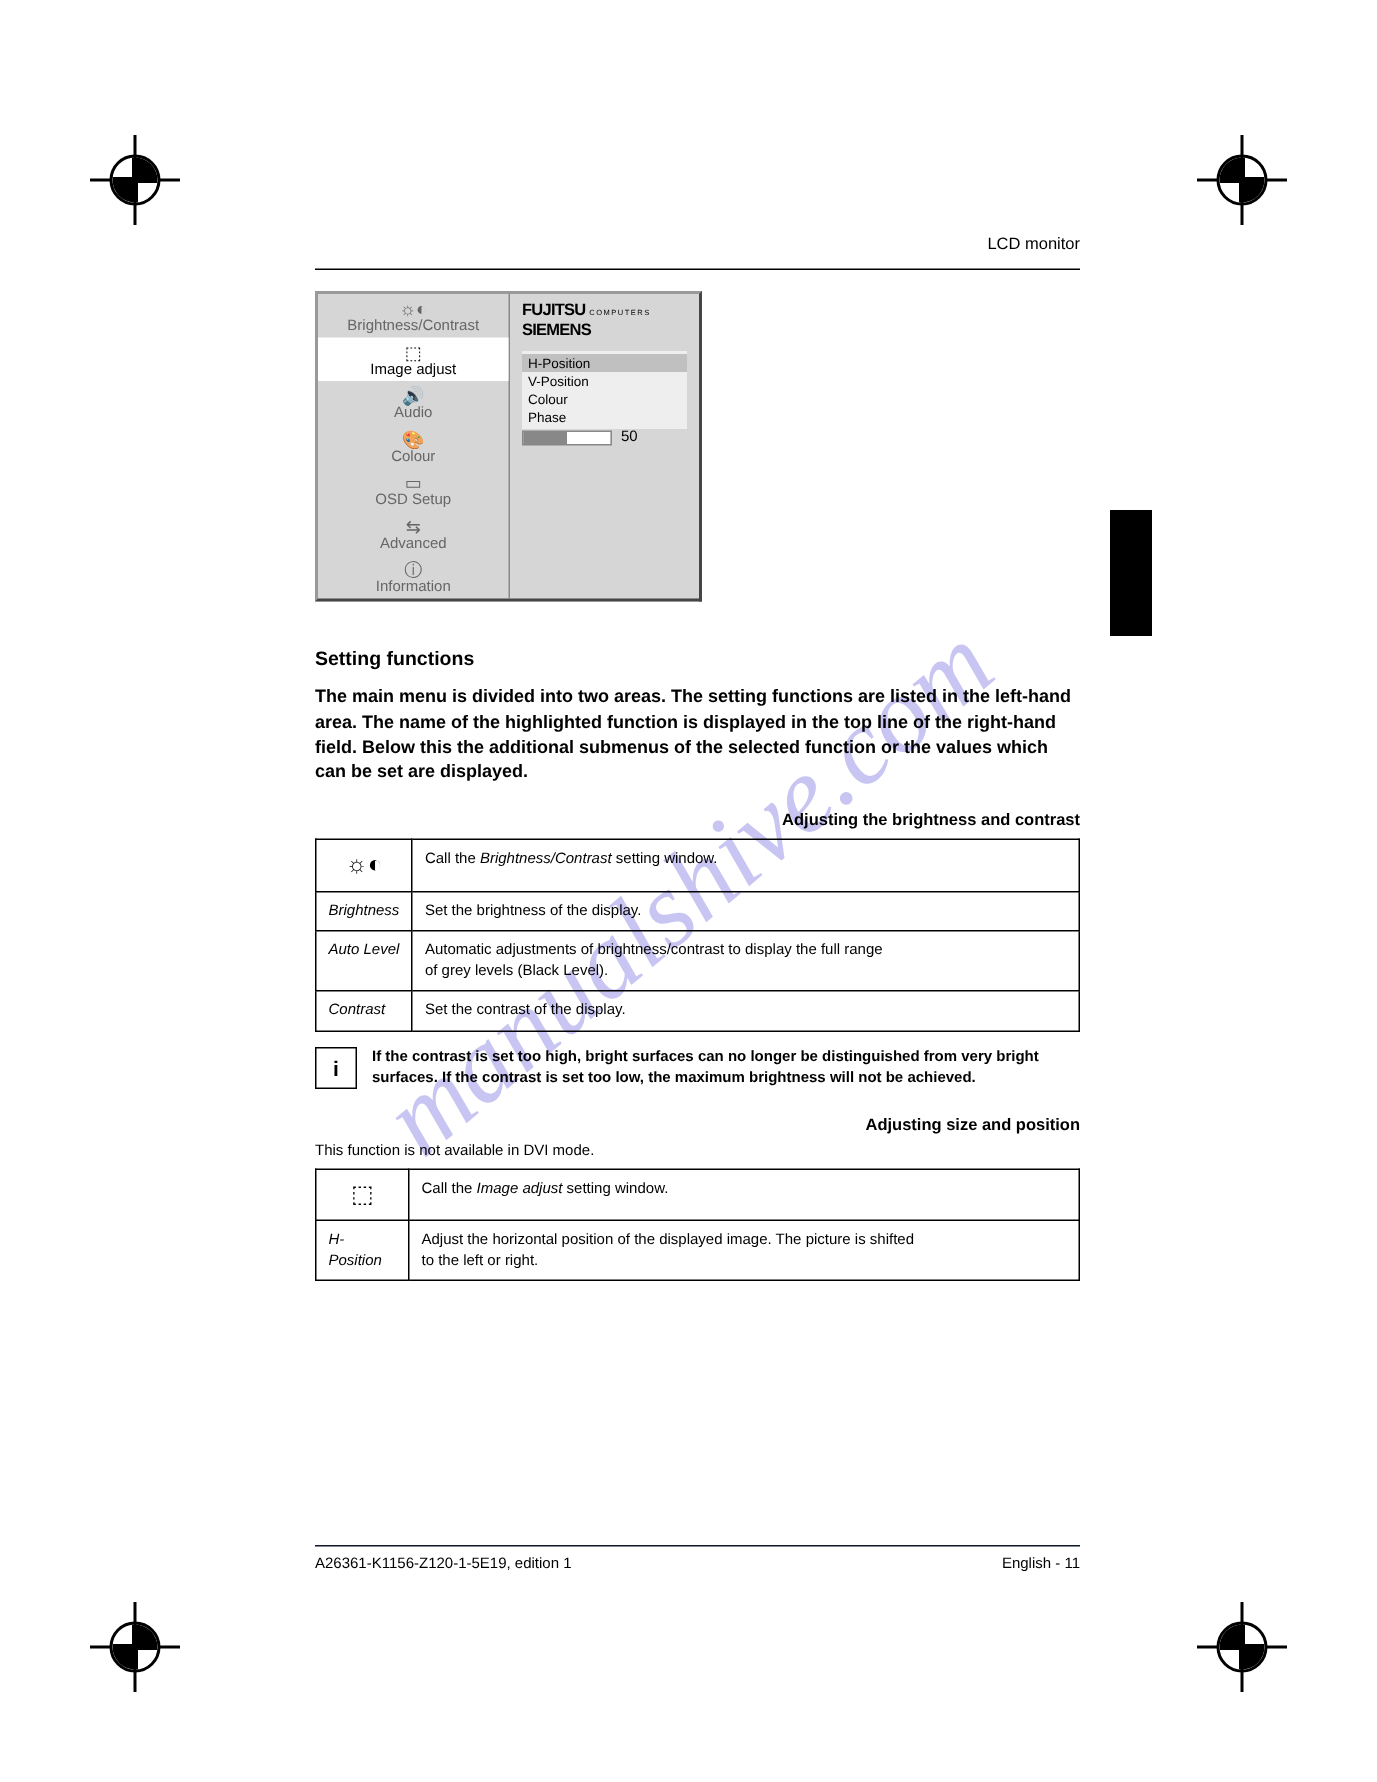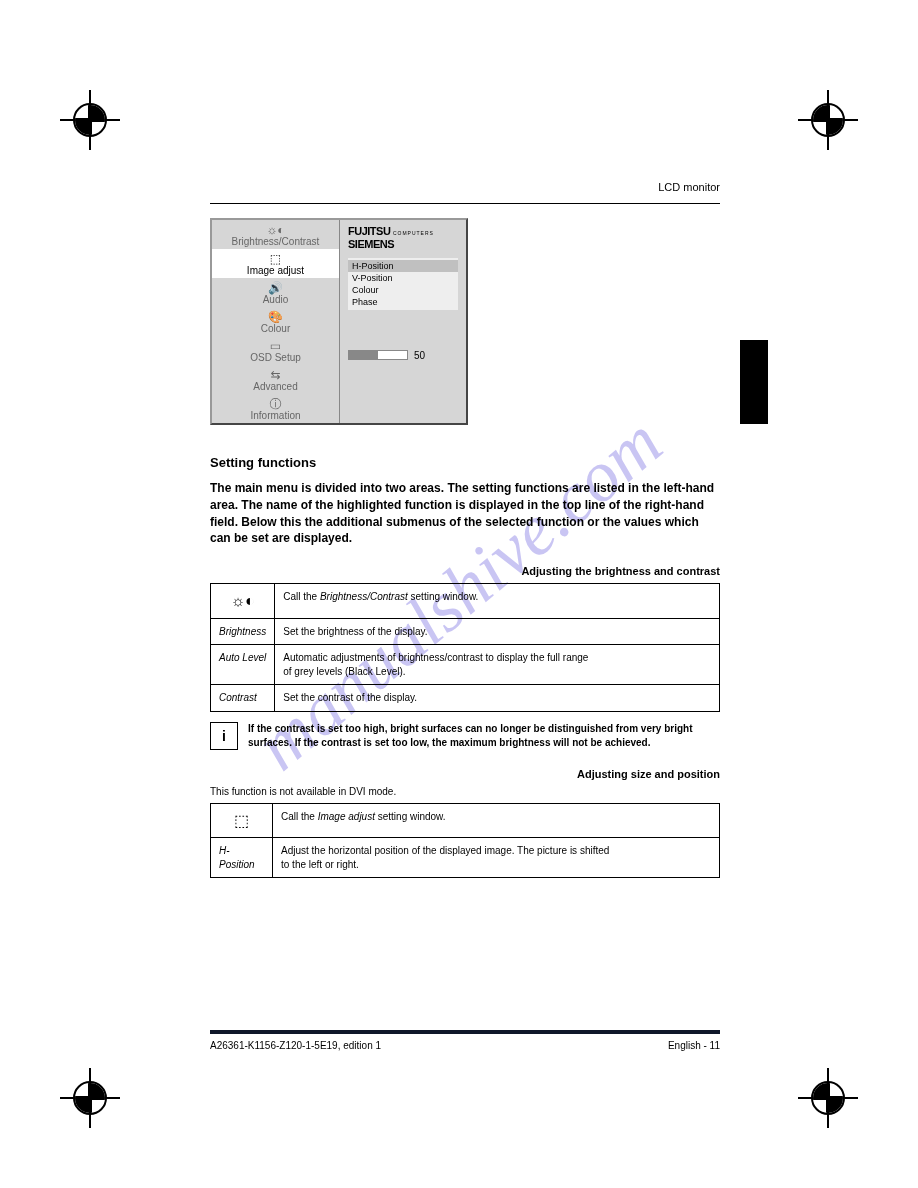--- a/index.html
+++ b/index.html
@@ -9,55 +9,55 @@
 .regmark::before, .regmark::after { content: ""; position: absolute; background: #000; }
 .regmark::before { width: 60px; height: 2px; top: 29px; left: 0; }
 .regmark::after { width: 2px; height: 60px; left: 29px; top: 0; }
 .regmark .circ { position: absolute; top: 50%; left: 50%; transform: translate(-50%,-50%); width: 34px; height: 34px; border-radius: 50%; border: 2px solid #000; background: #fff; overflow: hidden; }
 .regmark .circ .q { position: absolute; width: 17px; height: 17px; background: #000; }
 .rm-tl { top: 90px; left: 60px; } .rm-tl .q.top { right:0; top:0; } .rm-tl .q.bot { left:0; bottom:0; }
 .rm-tr { top: 90px; right: 60px; } .rm-tr .q.top { left:0; top:0; } .rm-tr .q.bot { right:0; bottom:0; }
 .rm-bl { bottom: 60px; left: 60px; } .rm-bl .q.top { right:0; top:0; } .rm-bl .q.bot { left:0; bottom:0; }
 .rm-br { bottom: 60px; right: 60px; } .rm-br .q.top { left:0; top:0; } .rm-br .q.bot { right:0; bottom:0; }
 
-.page { position: absolute; left: 210px; top: 181px; width: 510px; }
+.page { position: absolute; left: 210px; top: 157px; width: 510px; }
 
 .header-line { border-top: 1px solid #000; margin-bottom: 14px; }
 .header-text { text-align: right; font-size: 11px; margin-bottom: 10px; }
 
 .osd-box { border: 2px outset #999; width: 258px; background: #d6d6d6; display: flex; font-size: 10px; margin-bottom: 30px; }
 .osd-left { width: 128px; border-right: 1px solid #888; display: flex; flex-direction: column; }
 .menu-item { text-align: center; padding: 4px 2px 2px; color: #666; }
 .menu-item.active { background: #fff; color: #000; }
 .icon-line { font-size: 12px; line-height: 12px; }
 .osd-right { flex: 1; padding: 6px 8px; position: relative; }
 .logo { font-size: 11px; font-weight: bold; letter-spacing: -0.5px; line-height: 11px; margin-bottom: 8px; }
 .logo .small { font-size: 5px; font-weight: normal; letter-spacing: 1px; }
 .sub-list { background: #eee; padding: 2px 0; font-size: 9px; }
 .sub-item { padding: 1px 4px; }
 .sub-item.sel { background: #c0c0c0; }
-.slider-row { margin-top: 40px; display: flex; gap: 6px; }
+.slider-row { display: flex; align-items: center; gap: 6px; }
 .slider { width: 60px; height: 10px; border: 1px solid #888; background: linear-gradient(to right, #888 50%, #fff 50%); }
 .slider-val { font-size: 10px; }
 
 .set-funcs { font-weight: bold; font-size: 13px; margin: 4px 0 10px; }
 .set-desc { font-size: 12px; line-height: 1.4; margin-bottom: 10px; font-weight: bold; }
 .sec-title { font-weight: bold; font-size: 11px; margin: 18px 0 6px; text-align: right; }
 .sec-intro { font-size: 10px; margin-bottom: 6px; }
 
 .info-table { border-collapse: collapse; width: 100%; font-size: 10px; margin-bottom: 10px; }
 .info-table td { border: 1px solid #000; padding: 6px 8px; vertical-align: top; line-height: 1.35; }
 .col-icon { width: 62px; text-align: center; font-size: 16px; }
 .em { font-style: italic; }
 
 .note-row { display: flex; gap: 10px; font-size: 10px; margin: 10px 0 8px; }
 .note-box { width: 28px; height: 28px; border: 1px solid #000; display: flex; align-items: center; justify-content: center; font-weight: bold; font-size: 14px; }
 .note-text { flex: 1; line-height: 1.4; font-weight: bold; }
 
-.footer { position: absolute; left: 210px; width: 510px; top: 1030px; border-top: 4px solid #0f172a; padding-top: 6px; font-size: 10px; display: flex; justify-content: space-between; }
+.footer { position: absolute; left: 210px; width: 510px; top: 1030px; border-top: 1px solid #0f172a; padding-top: 6px; font-size: 10px; display: flex; justify-content: space-between; }
 
 .sidebar-tab { position: absolute; right: 150px; top: 340px; width: 28px; height: 84px; background: #000; }
 
 .watermark { position: absolute; left: 50%; top: 50%; transform: translate(-50%,-50%) rotate(-40deg); font-size: 72px; color: rgba(100,90,220,0.35); font-family: Georgia, serif; white-space: nowrap; pointer-events: none; font-style: italic; }
 </style>
 </head>
 <body>
 
 <div class="regmark rm-tl">
     <div class="circ">

